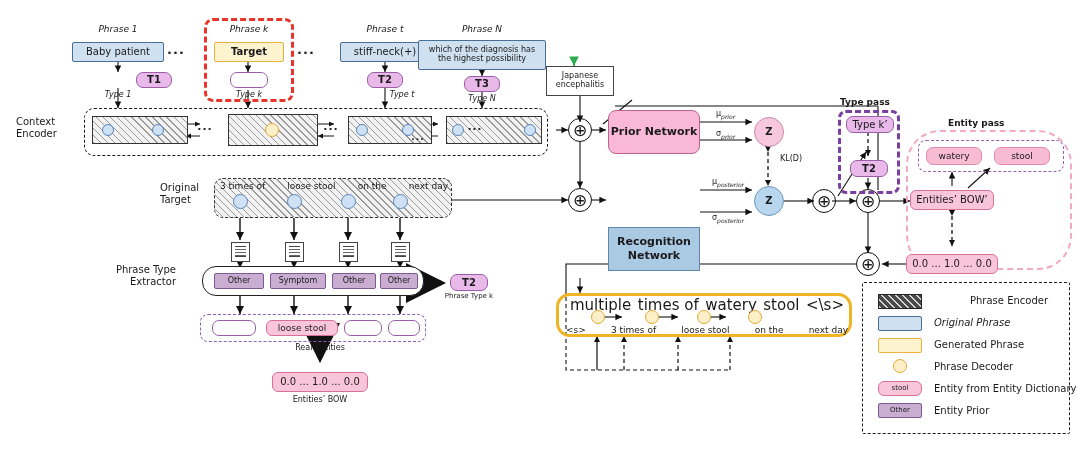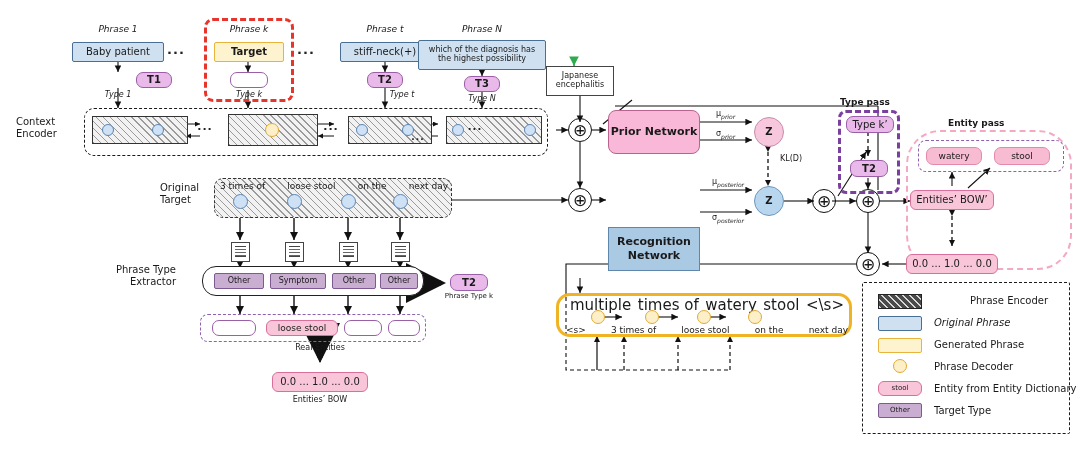--- a/index.html
+++ b/index.html
@@ -398,15 +398,15 @@
   <div class="abs yellowbox" style="left:878px;top:338px;width:44px;height:15px;"></div>
   <div class="abs lbl10" style="left:934px;top:339px;">Generated Phrase</div>
 
   <div class="abs node nyellow" style="left:893px;top:359px;width:14px;height:14px;"></div>
   <div class="abs lbl10" style="left:934px;top:361px;">Phrase Decoder</div>
 
   <div class="abs ctr pinkchip lbl7" style="left:878px;top:381px;width:44px;height:15px;">stool</div>
   <div class="abs lbl10" style="left:934px;top:383px;">Entity from Entity Dictionary</div>
 
   <div class="abs ctr purple2 lbl7" style="left:878px;top:403px;width:44px;height:15px;">Other</div>
-  <div class="abs lbl10" style="left:934px;top:405px;">Target Type</div>
+  <div class="abs lbl10" style="left:934px;top:405px;">Entity Prior</div>
 
 </div>
 
 </body></html>

